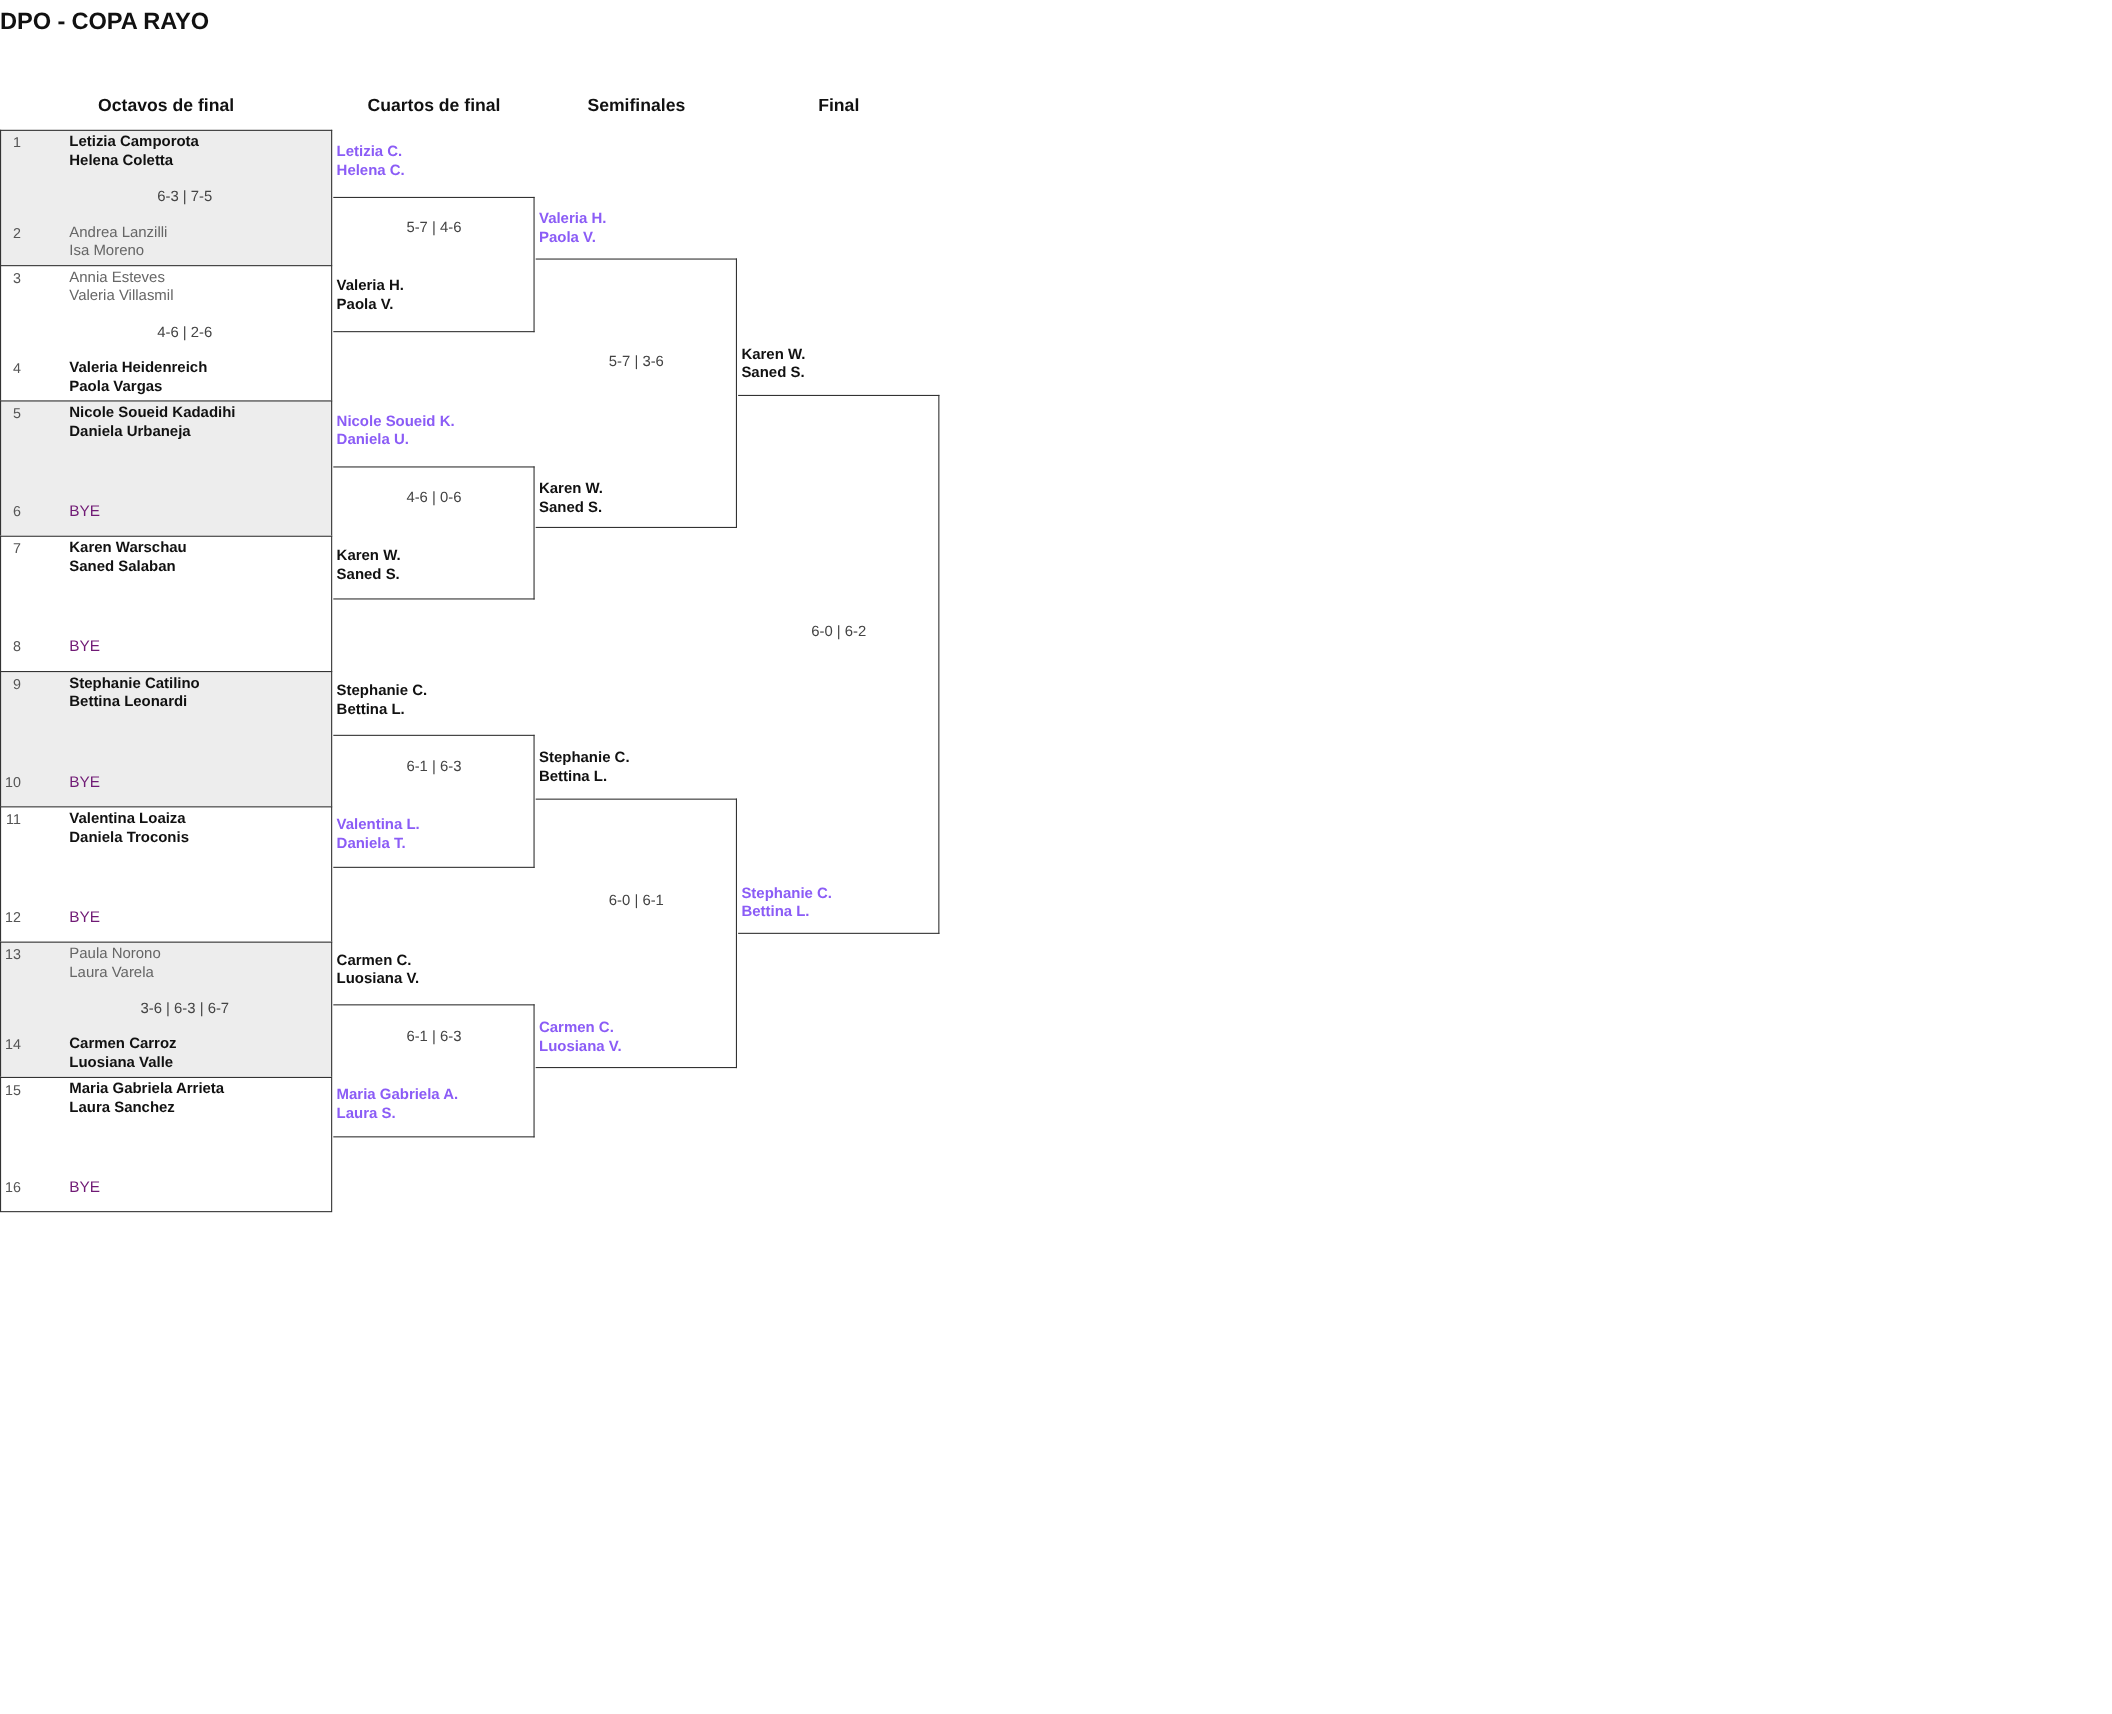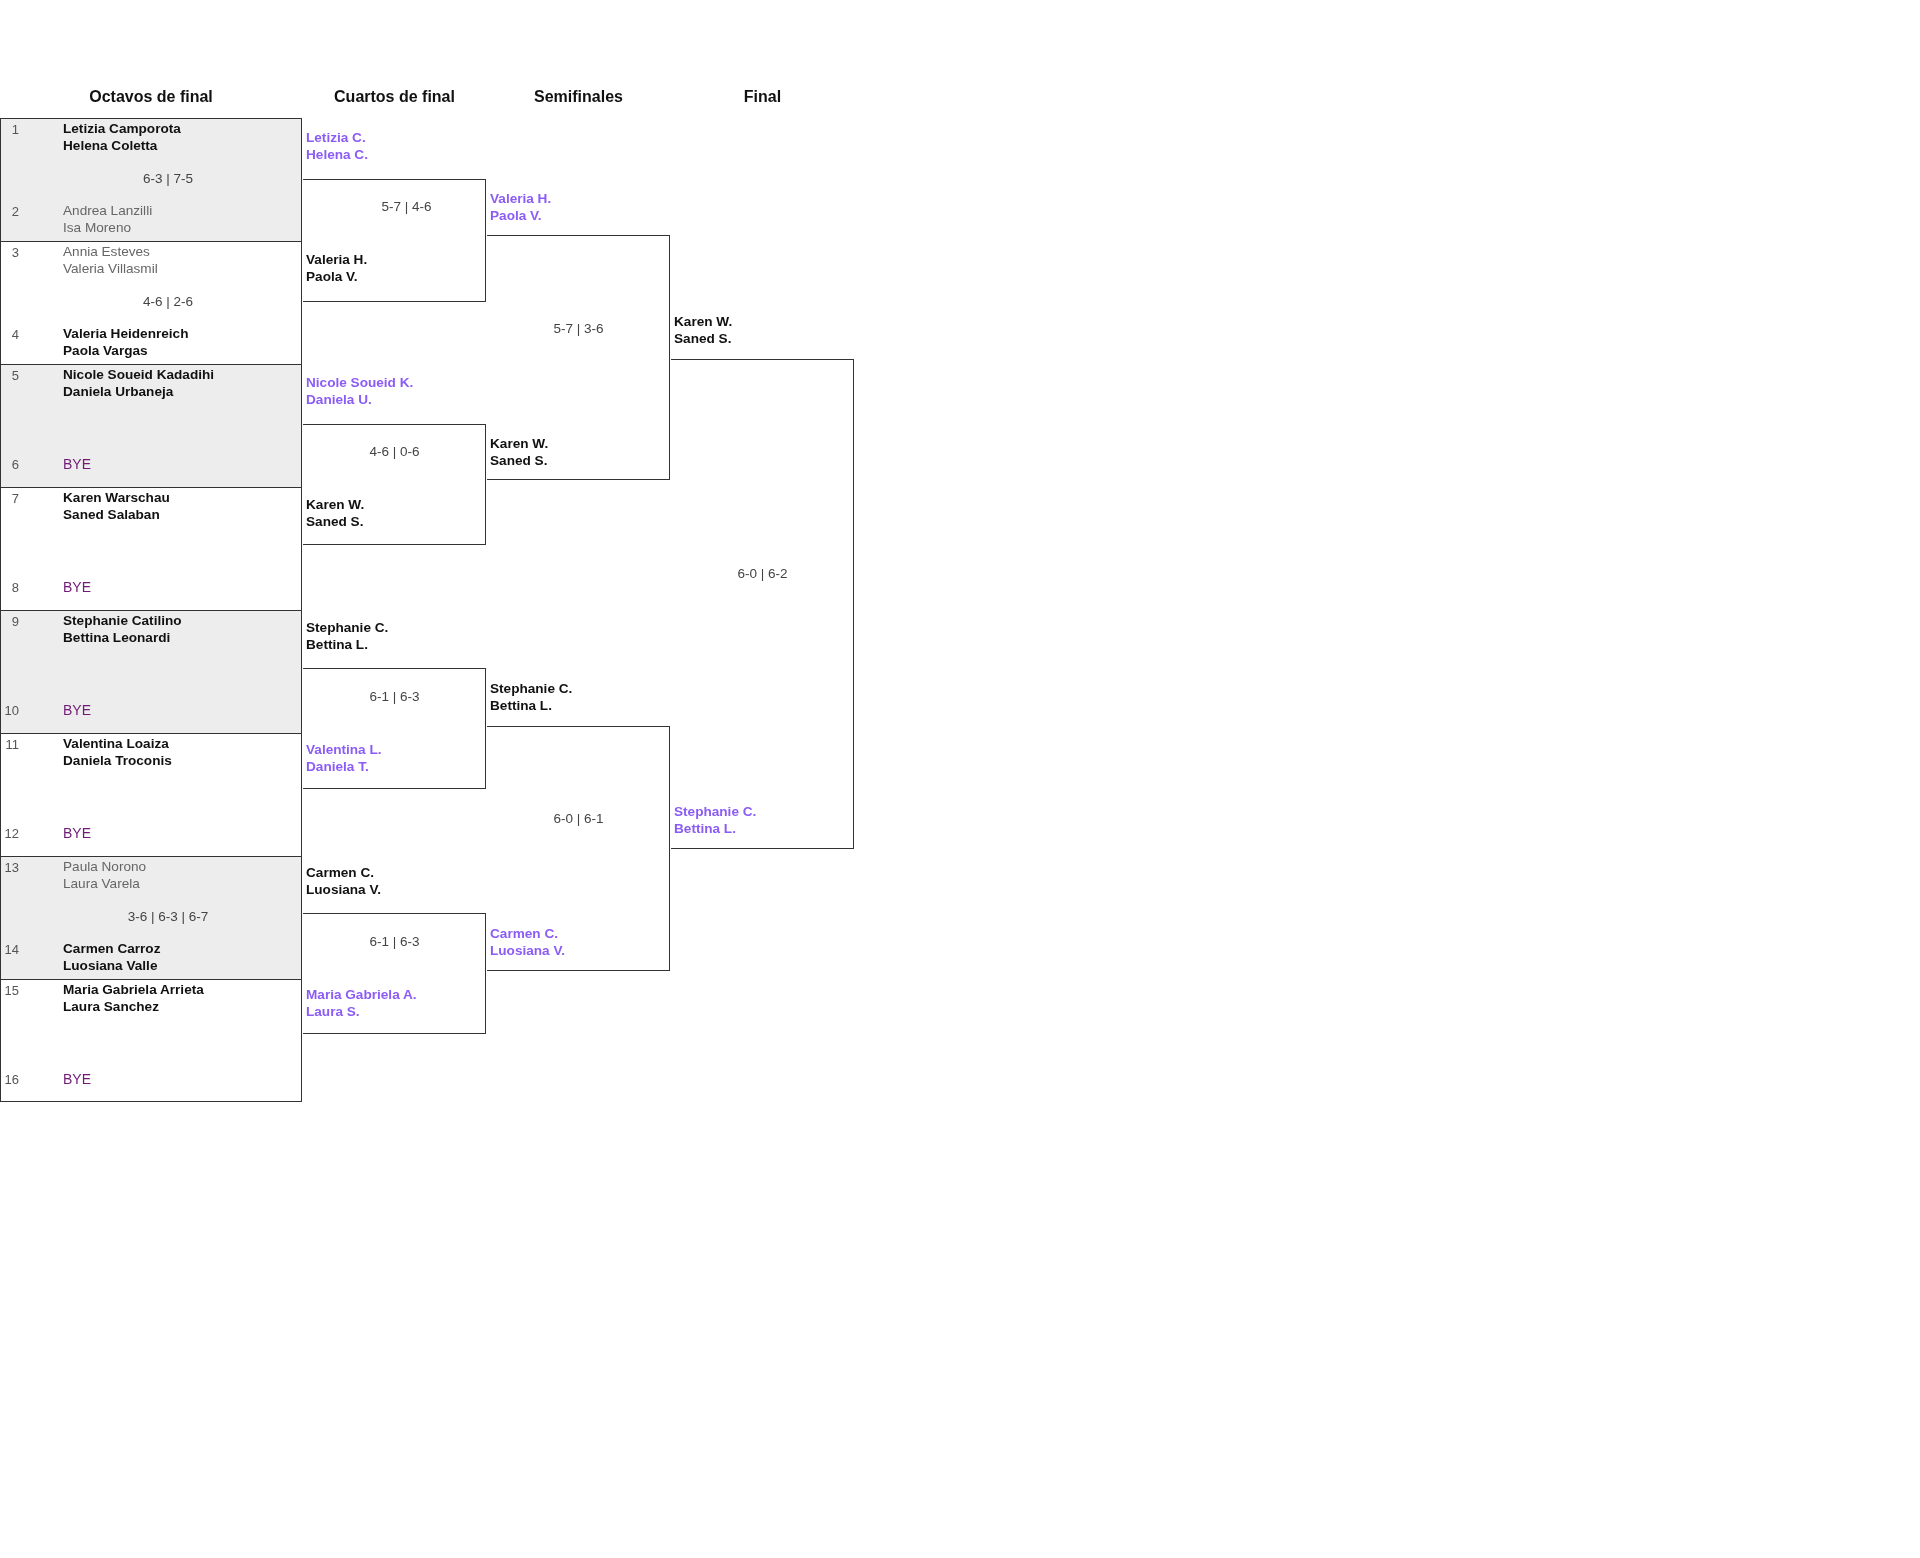--- a/index.html
+++ b/index.html
@@ -72,20 +72,21 @@
 
   .score {
     position:absolute; font-size:13.5px; color:#444;
     text-align:center; white-space:nowrap;
   }
 </style>
 </head>
 <body>
 
 <div id="titles">
+  <div class="title-line">DPO - COPA RAYO</div>
 </div>
 
 <div class="round-head" style="left:0px;   width:302px;">Octavos de final</div>
 <div class="round-head" style="left:303px; width:183px;">Cuartos de final</div>
 <div class="round-head" style="left:487px; width:183px;">Semifinales</div>
 <div class="round-head" style="left:671px; width:183px;">Final</div>
 
 <div id="bracket">
 
   <div class="r1-block shade" style="top:118px; height:123px;">
@@ -215,21 +216,21 @@
       <span class="seed-num">16</span>
       <span class="seed-names bye">BYE</span>
     </div>
   </div>
 
   <div class="pair lose" style="left:306px; top:130px;">
     <span>Letizia C.</span><br>
     <span>Helena C.</span>
   </div>
   <div class="conn" style="left:303px; top:179px; width:183px; height:123px;"></div>
-  <div class="score" style="left:303px; top:199px; width:183px;margin-left:12px;">5-7 | 4-6</div>
+  <div class="score" style="left:303px; top:199px; width:183px;">5-7 | 4-6</div>
   <div class="pair win" style="left:306px; top:252px;">
     <span>Valeria H.</span><br>
     <span>Paola V.</span>
   </div>
 
   <div class="pair lose" style="left:306px; top:375px;">
     <span>Nicole Soueid K.</span><br>
     <span>Daniela U.</span>
   </div>
   <div class="conn" style="left:303px; top:424px; width:183px; height:121px;"></div>

